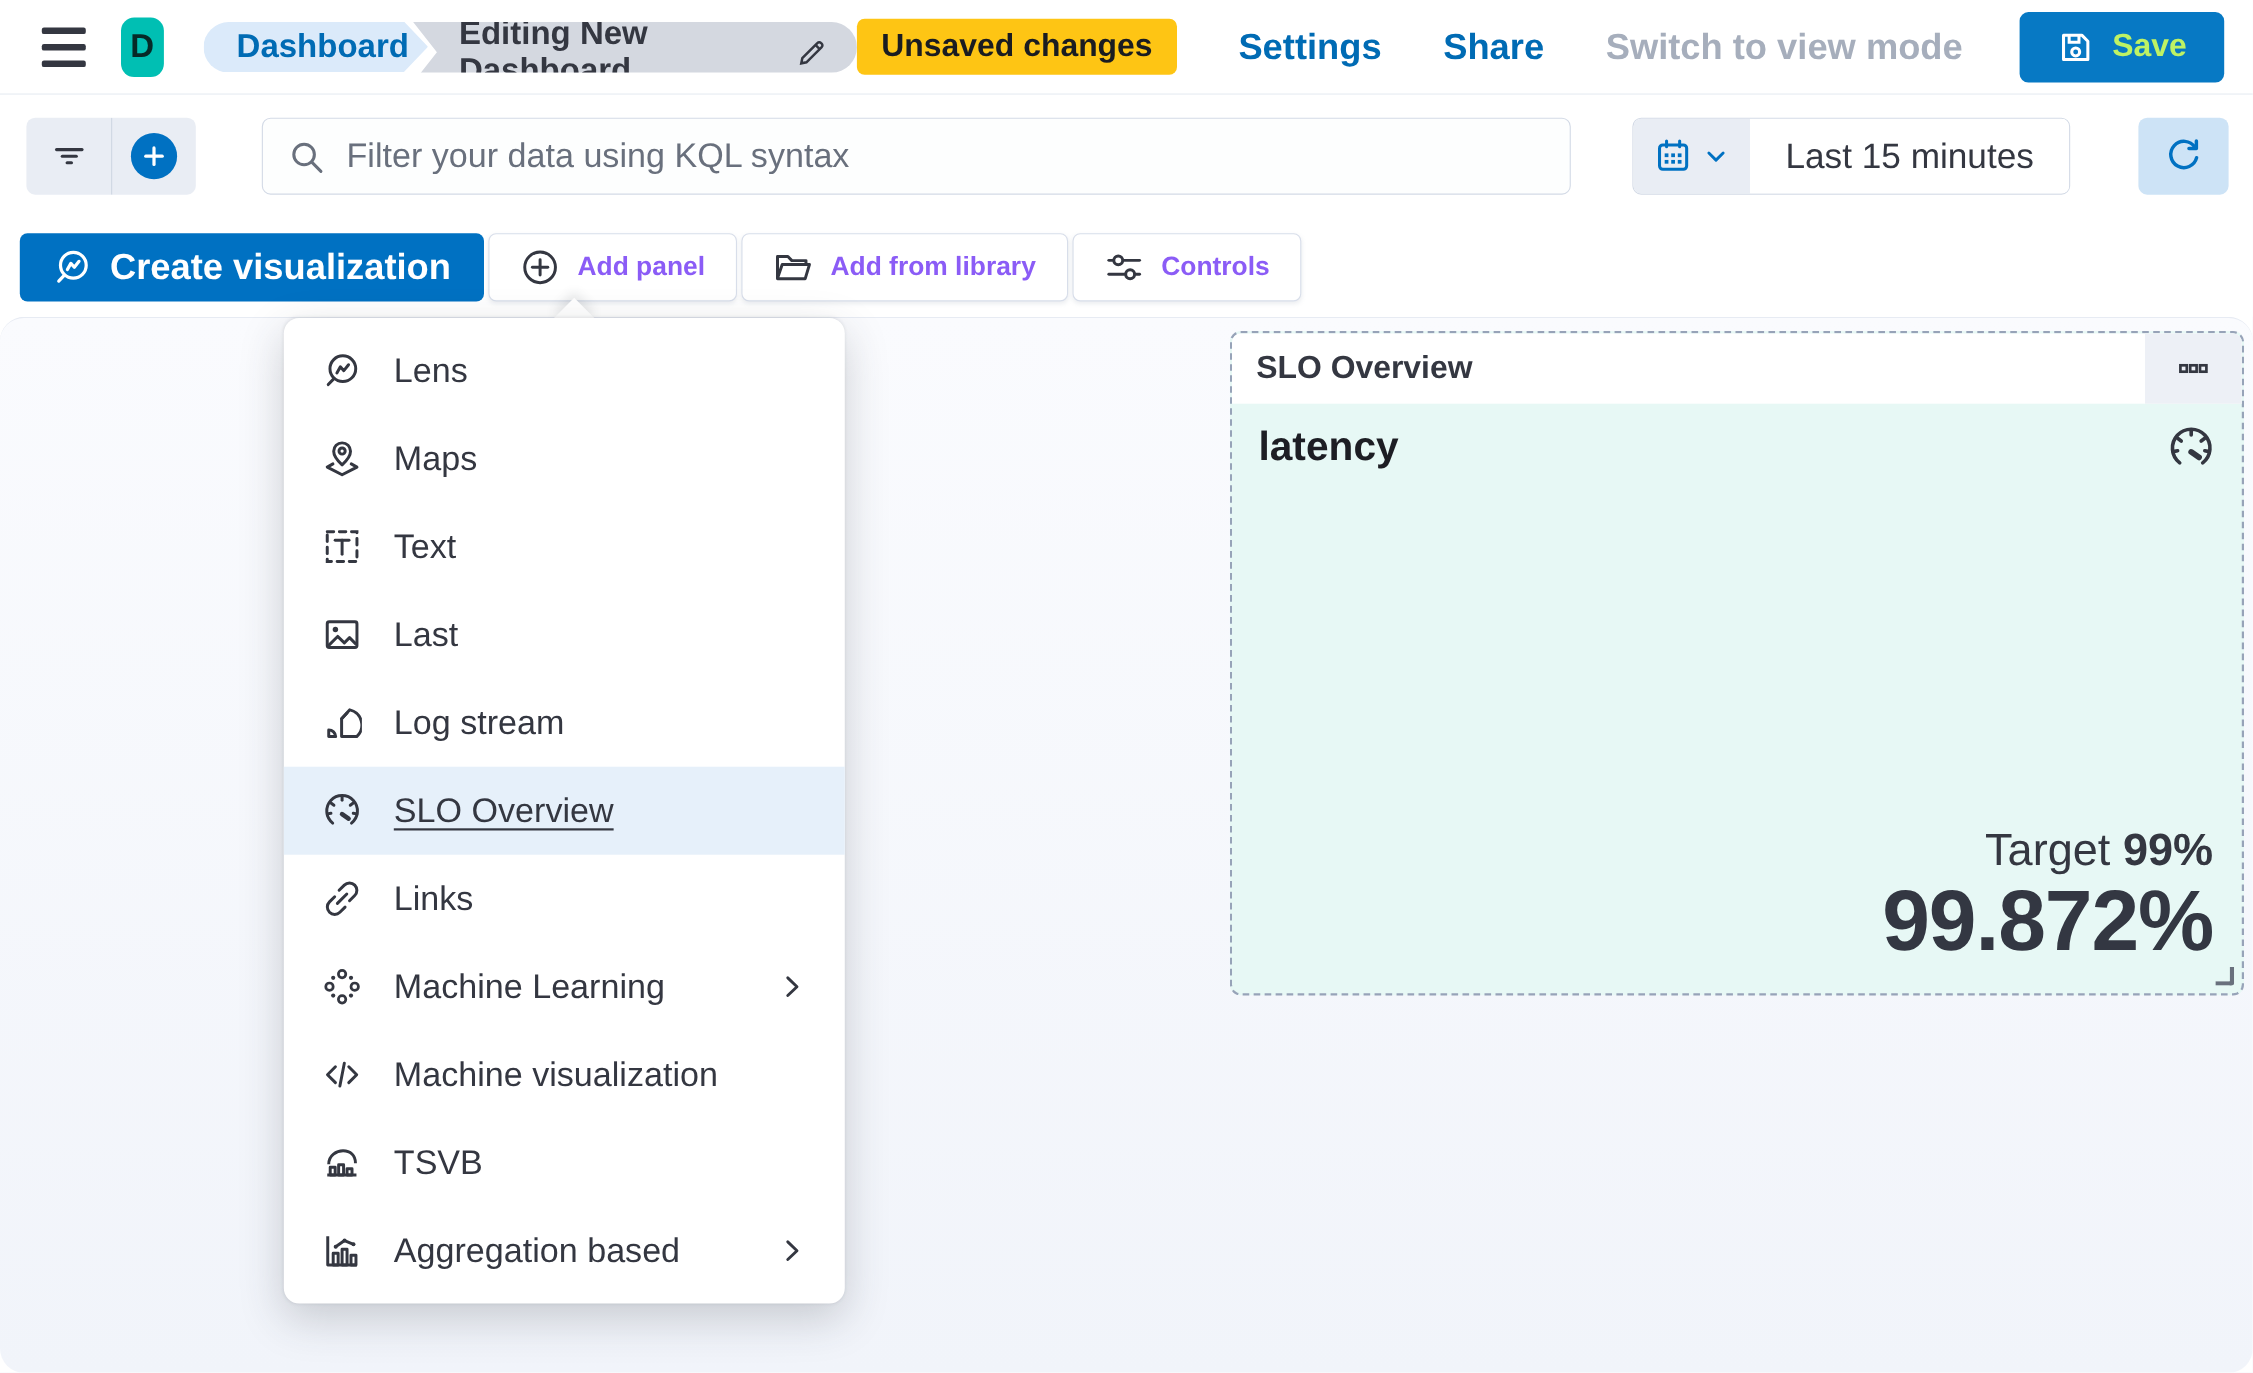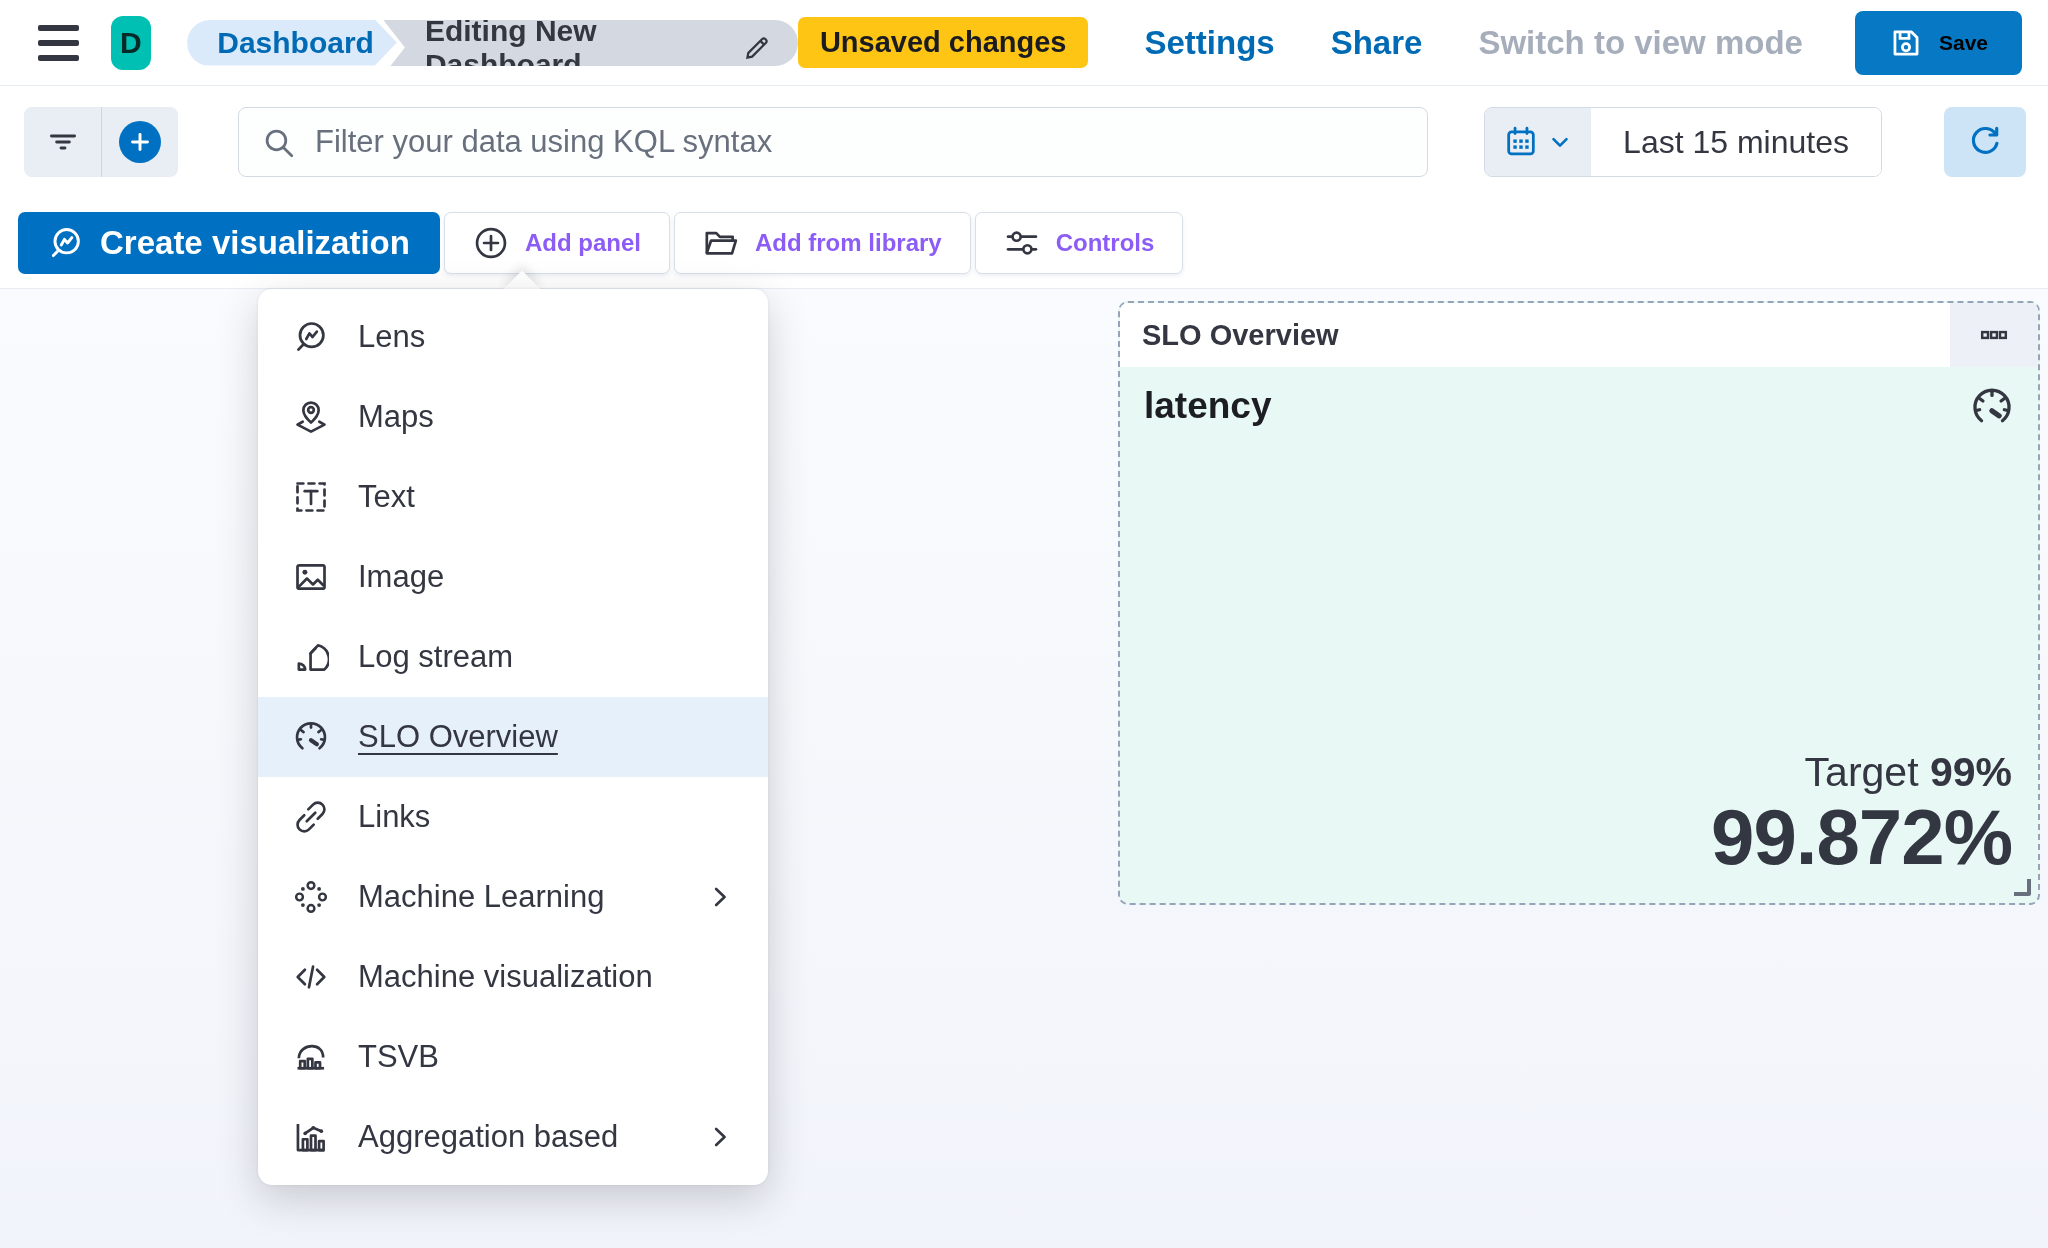--- a/index.html
+++ b/index.html
@@ -15,21 +15,21 @@
   .crumbs { display:flex; align-items:center; margin-left:36px; height:46px; }
   .crumb1-outer { height:46px; border-radius:23px 0 0 23px; overflow:hidden; position:relative; z-index:1; }
   .crumb1 { height:46px; display:flex; align-items:center; background:#dbeafa; color:#006bb4; font-size:30px; font-weight:600; padding:0 40px 0 30px;
             clip-path:polygon(0 0, calc(100% - 22px) 0, 100% 50%, calc(100% - 22px) 100%, 0 100%); cursor:pointer; }
   .crumb2-outer { height:46px; border-radius:0 23px 23px 0; overflow:hidden; margin-left:-14px; position:relative; z-index:2; }
   .crumb2 { height:56px; display:flex; align-items:center; gap:14px; background:#d4d8e0; color:#343741; font-size:30px; font-weight:600; padding:0 26px 0 42px;
             clip-path:polygon(22px 50%, 0 0, 100% 0, 100% 100%, 0 100%); }
   .badge-unsaved { margin-left:auto; background:#fec514; color:#1a1c21; font-size:29px; font-weight:700; padding:9px 22px; border-radius:7px; white-space:nowrap; }
   .hdr-link { font-size:33px; font-weight:600; color:#006bb4; margin-left:56px; cursor:pointer; white-space:nowrap; background:none; border:none; font-family:inherit; }
   .hdr-link.disabled { color:#a6aebc; }
-  .btn-save { margin-left:52px; background:#0779c4; color:#000000; border:none; border-radius:8px; height:64px; padding:0 34px; font-size:21px; font-weight:600; display:flex; align-items:center; gap:16px; cursor:pointer; font-family:inherit; }
+  .btn-save { margin-left:52px; background:#0779c4; color:#bef264; border:none; border-radius:8px; height:64px; padding:0 34px; font-size:29px; font-weight:600; display:flex; align-items:center; gap:16px; cursor:pointer; font-family:inherit; }
 
   
   .querybar { height:112px; background:#fff; display:flex; align-items:center; padding:0 22px 0 24px; flex:0 0 auto;gap:40px; }
   .filter-group { display:flex; height:70px; background:#e9edf4; border-radius:8px; overflow:hidden; flex:0 0 auto; }
   .filter-cell { width:77px; display:flex; align-items:center; justify-content:center; cursor:pointer; background:none; border:none; }
   .filter-cell + .filter-cell { border-left:1px solid #cfd6e3; }
   .add-filter-circle { width:42px; height:42px; border-radius:50%; background:#0071c2; display:flex; align-items:center; justify-content:center; }
   .kql-input-wrap { flex:1 1 auto; margin:0 16px 0 20px; position:relative; height:70px; }
   .kql-input { width:100%; height:70px; border:1px solid #d3dae6; border-radius:8px; background:#fdfefe; font-size:31px; font-family:inherit; color:#343741; padding:0 24px 0 76px; outline:none; }
   .kql-input::placeholder { color:#69707d; }
@@ -38,21 +38,21 @@
   .dp-left { width:106px; background:#e9edf4; display:flex; align-items:center; justify-content:center; gap:9px; cursor:pointer; border:none; }
   .dp-text { display:flex; align-items:center; padding:0 32px; font-size:32px; color:#343741; cursor:pointer; background:#fff; border:none; font-family:inherit; }
   .btn-refresh { width:82px; height:70px; margin-left:22px; background:#cde3f6; border:none; border-radius:8px; display:flex; align-items:center; justify-content:center; cursor:pointer; flex:0 0 auto; }
 
   
   .toolbar { height:90px; background:#fff; display:flex; align-items:center; gap:4px; padding:0 18px; flex:0 0 auto; }
   .btn-primary { background:#0071c2; color:#fff; border:none; border-radius:7px; height:62px; padding:0 30px; font-size:33px; font-weight:600; display:flex; align-items:center; gap:16px; cursor:pointer; font-family:inherit; }
   .btn-secondary { background:#fff; color:#8b5cf6; border:1px solid #d8deea; border-radius:7px; height:62px; padding:0 28px; font-size:24px; font-weight:600; display:flex; align-items:center; gap:16px; cursor:pointer; font-family:inherit; box-shadow:0 2px 4px rgba(152,162,179,0.18); }
 
   
-  .canvas { position:relative; flex:1 1 auto; border-top:1px solid #e7ebf3; background:linear-gradient(180deg,#fafbfe 0%,#f1f4fa 100%); }
+  .canvas { position:relative; flex:1 1 auto; border-top:1px solid #e7ebf3; background:linear-gradient(180deg,#fafbfe 0%,#f1f4fa 100%);border-radius:22px; }
 
   
   .popover-arrow { position:absolute; left:509px; top:-13px; width:26px; height:26px; background:#fff; transform:rotate(45deg); box-shadow:-4px -4px 10px rgba(52,55,65,0.12); z-index:41; }
   .add-menu { position:absolute; left:258px; top:0; width:510px; background:#fff; border-radius:14px; padding:8px 0; z-index:42;
               box-shadow:0 14px 40px rgba(52,55,65,0.22), 0 0 3px rgba(52,55,65,0.1); list-style:none; }
   .menu-item { height:80px; display:flex; align-items:center; gap:28px; padding:0 34px; font-size:31px; color:#343741; cursor:pointer; }
   .menu-item .mi-icon { width:38px; height:38px; flex:0 0 auto; display:flex; align-items:center; justify-content:center; }
   .menu-item .mi-label { flex:1 1 auto; }
   .menu-item.selected { background:#e6f0fa; }
   .menu-item.selected .mi-label { text-decoration:underline; text-underline-offset:6px; text-decoration-thickness:2px; }
@@ -275,21 +275,21 @@
       </li>
 
       <li class="menu-item">
         <span class="mi-icon">
           <svg width="36" height="36" viewBox="0 0 16 16" fill="none" stroke="#343741" stroke-width="1.2" stroke-linejoin="round">
             <rect x="2" y="2.8" width="12" height="10.4" rx="0.8"></rect>
             <circle cx="5.3" cy="5.9" r="1.1" fill="#343741" stroke="none"></circle>
             <path d="M2.3 12.6 L6.2 8.7 L8.9 11.3 L11 9.2 L13.7 11.9"></path>
           </svg>
         </span>
-        <span class="mi-label">Image</span>
+        <span class="mi-label">Last</span>
       </li>
 
       <li class="menu-item">
         <span class="mi-icon">
           <svg width="36" height="36" viewBox="0 0 16 16" fill="none" stroke="#343741" stroke-width="1.2" stroke-linejoin="round">
             <path d="M2.6 13.6 V10.9 A2.8 2.8 0 0 1 5.4 13.6 Z"></path>
             <path d="M7.8 13.6 V6.4 L11.1 2.8 A6.3 6.3 0 0 1 13.9 13.6 Z"></path>
             <path d="M7.8 6.4 L10 4.1" stroke-linecap="round"></path>
           </svg>
         </span>

